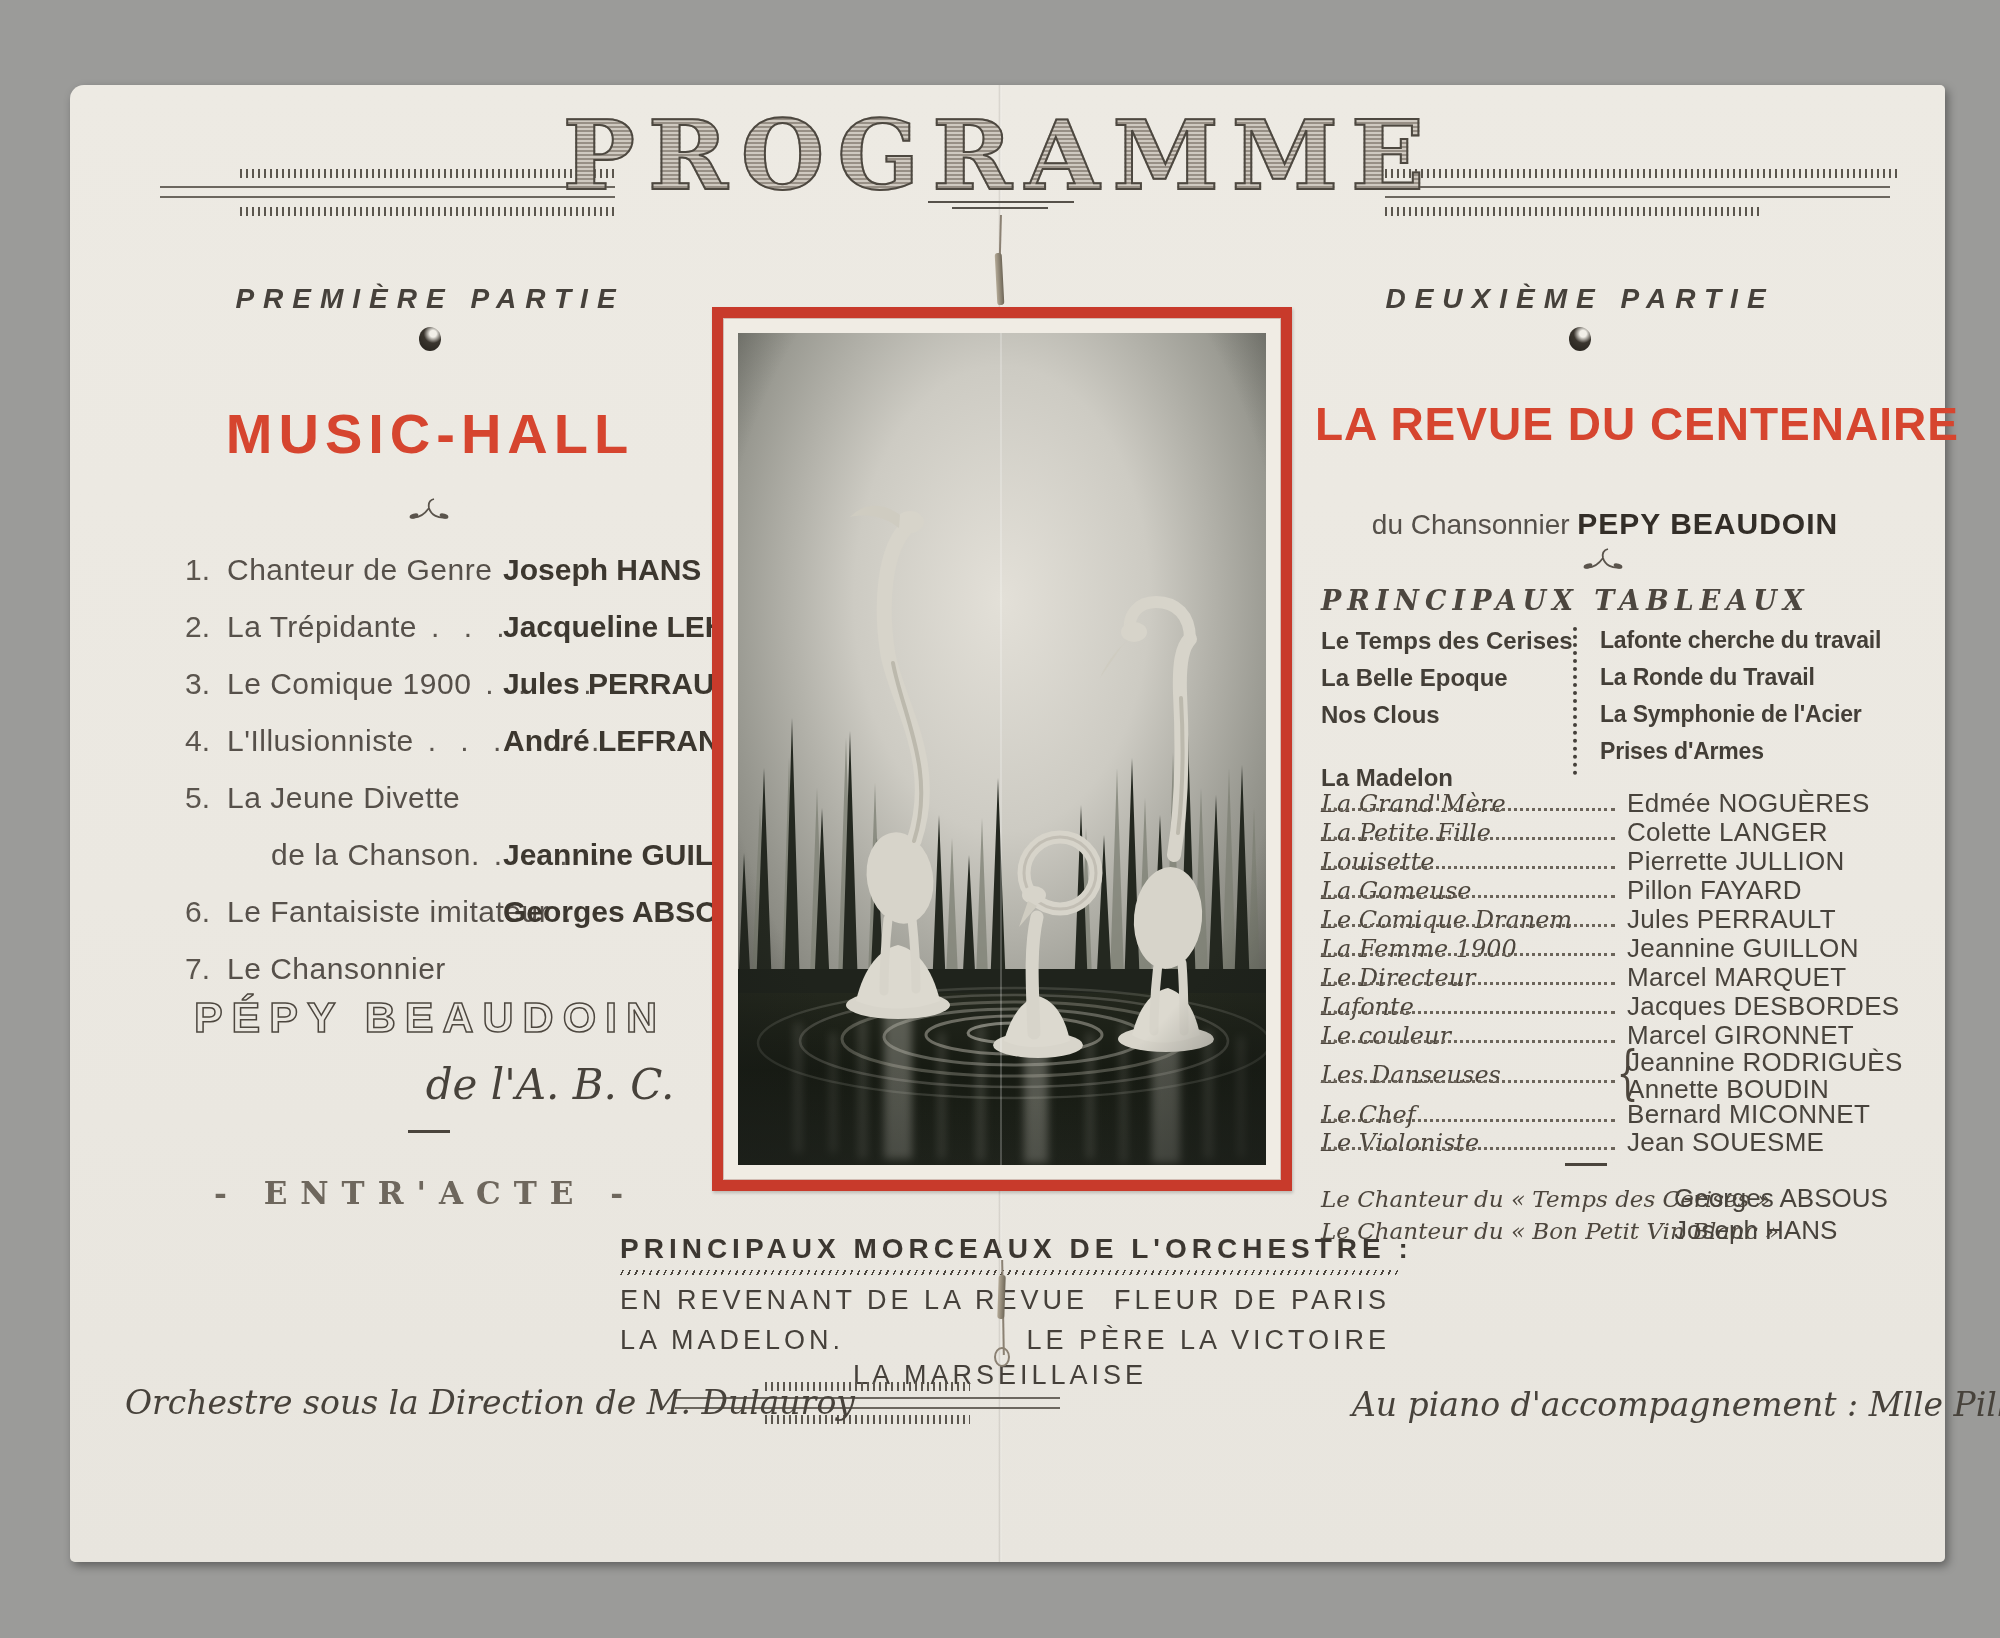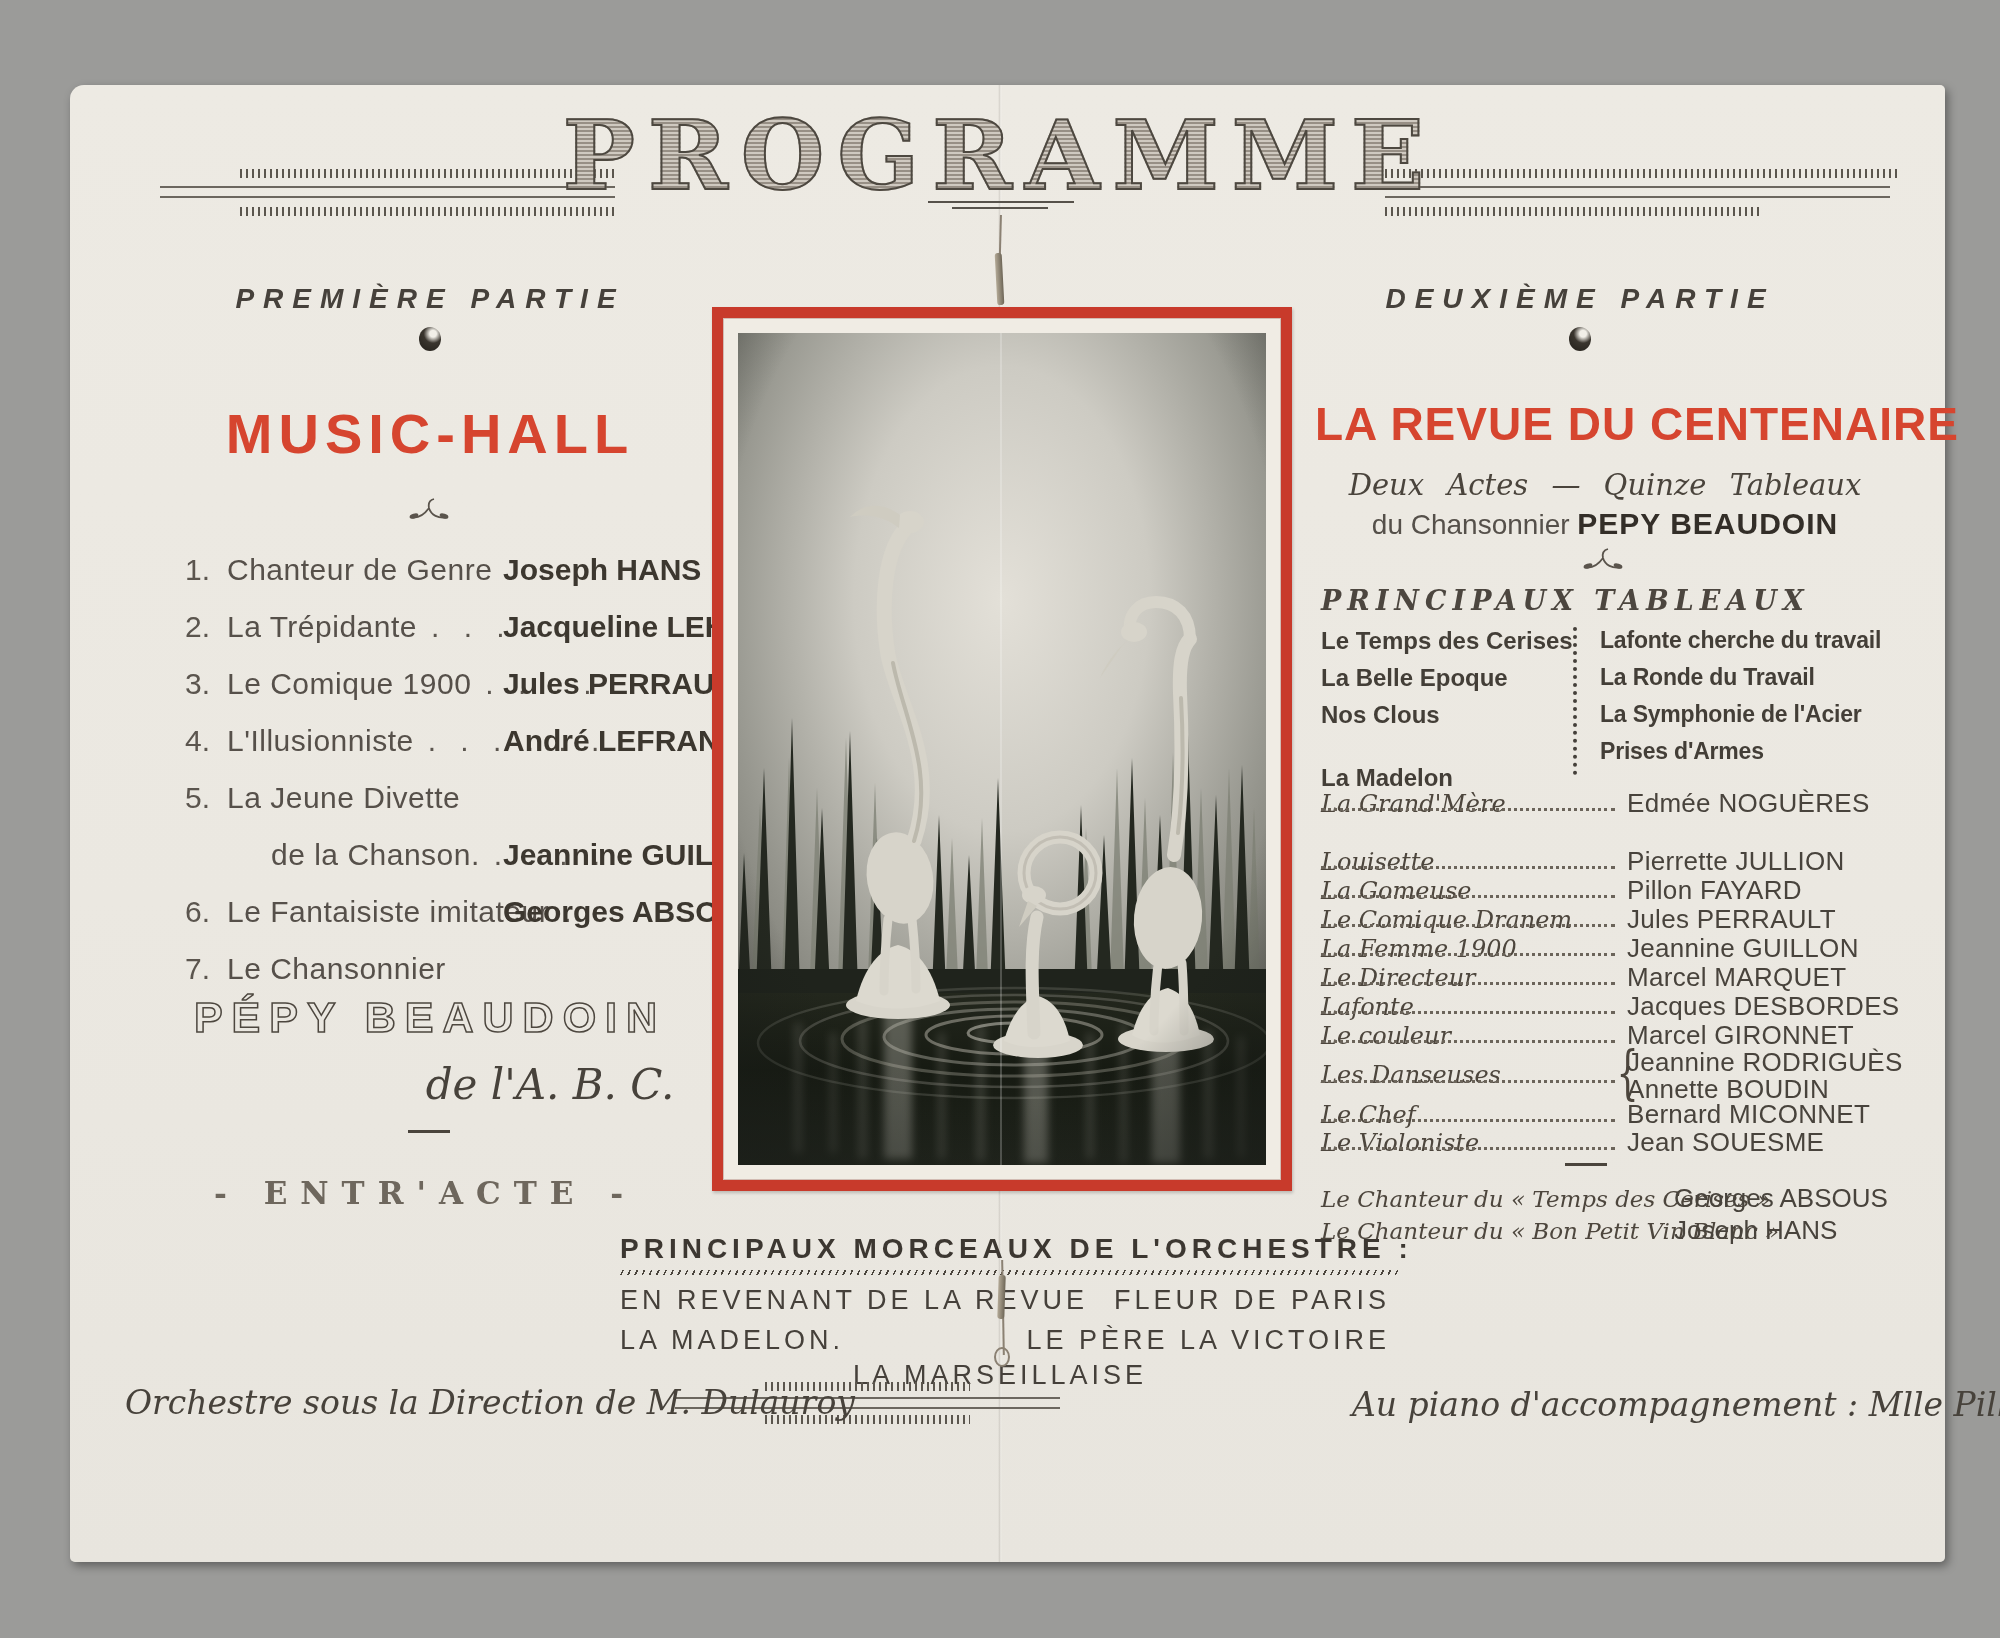--- a/index.html
+++ b/index.html
@@ -277,21 +277,20 @@
 
       <rect x="0" y="0" width="528" height="832" fill="url(#vig)"></rect>
       <rect x="262" y="0" width="2" height="832" fill="rgba(255,255,255,0.22)"></rect>
     </svg>
   </div>
 
   <div class="part-label" style="left:1265px;top:198px;width:490px;">DEUXIÈME PARTIE</div>
   <div class="ball" style="left:1499px;top:242px;"></div>
 
   <div class="red-title" style="left:1245px;top:312px;width:580px;font-size:46px;letter-spacing:1px;">LA REVUE DU CENTENAIRE</div>
-  <div class="subtitle" style="left:1245px;top:383px;width:580px;">Deux Actes — Quinze Tableaux</div>
   <div class="author-line" style="left:1245px;top:422px;width:580px;">
     <span>du Chansonnier</span>&nbsp;<b>PEPY BEAUDOIN</b>
   </div>
 
   <svg class="flourish" style="left:1510px;top:462px;" width="50" height="28" viewBox="0 0 50 28">
     <path d="M4,20 C12,22 18,18 23,11 M23,11 C25,18 32,22 42,20 M23,11 C22,6 24,3 28,2" fill="none" stroke="#5a544c" stroke-width="1.8"></path>
     <ellipse cx="8" cy="19" rx="4.5" ry="2.4" fill="#5a544c" transform="rotate(-18 8 19)"></ellipse>
     <ellipse cx="38" cy="19" rx="4.5" ry="2.4" fill="#5a544c" transform="rotate(18 38 19)"></ellipse>
   </svg>
 
@@ -306,20 +305,25 @@
   <div class="tbx-item tbx-right" style="left:1530px;top:579px;">La Ronde du Travail</div>
   <div class="tbx-item tbx-right" style="left:1530px;top:616px;">La Symphonie de l'Acier</div>
   <div class="tbx-item tbx-right" style="left:1530px;top:653px;">Prises d'Armes</div>
 
 
   <div class="cast-row" style="top:703px;">
     <span class="cast-role">La Grand'Mère</span>
       <span class="cast-leader"></span>
     <span class="cast-name">Edmée NOGUÈRES</span>
   </div>
+  <div class="cast-row" style="top:732px;">
+    <span class="cast-role">La Petite Fille</span>
+      <span class="cast-leader"></span>
+    <span class="cast-name">Colette LANGER</span>
+  </div>
   <div class="cast-row" style="top:761px;">
     <span class="cast-role">Louisette</span>
       <span class="cast-leader"></span>
     <span class="cast-name">Pierrette JULLION</span>
   </div>
   <div class="cast-row" style="top:790px;">
     <span class="cast-role">La Gomeuse</span>
       <span class="cast-leader"></span>
     <span class="cast-name">Pillon FAYARD</span>
   </div>

